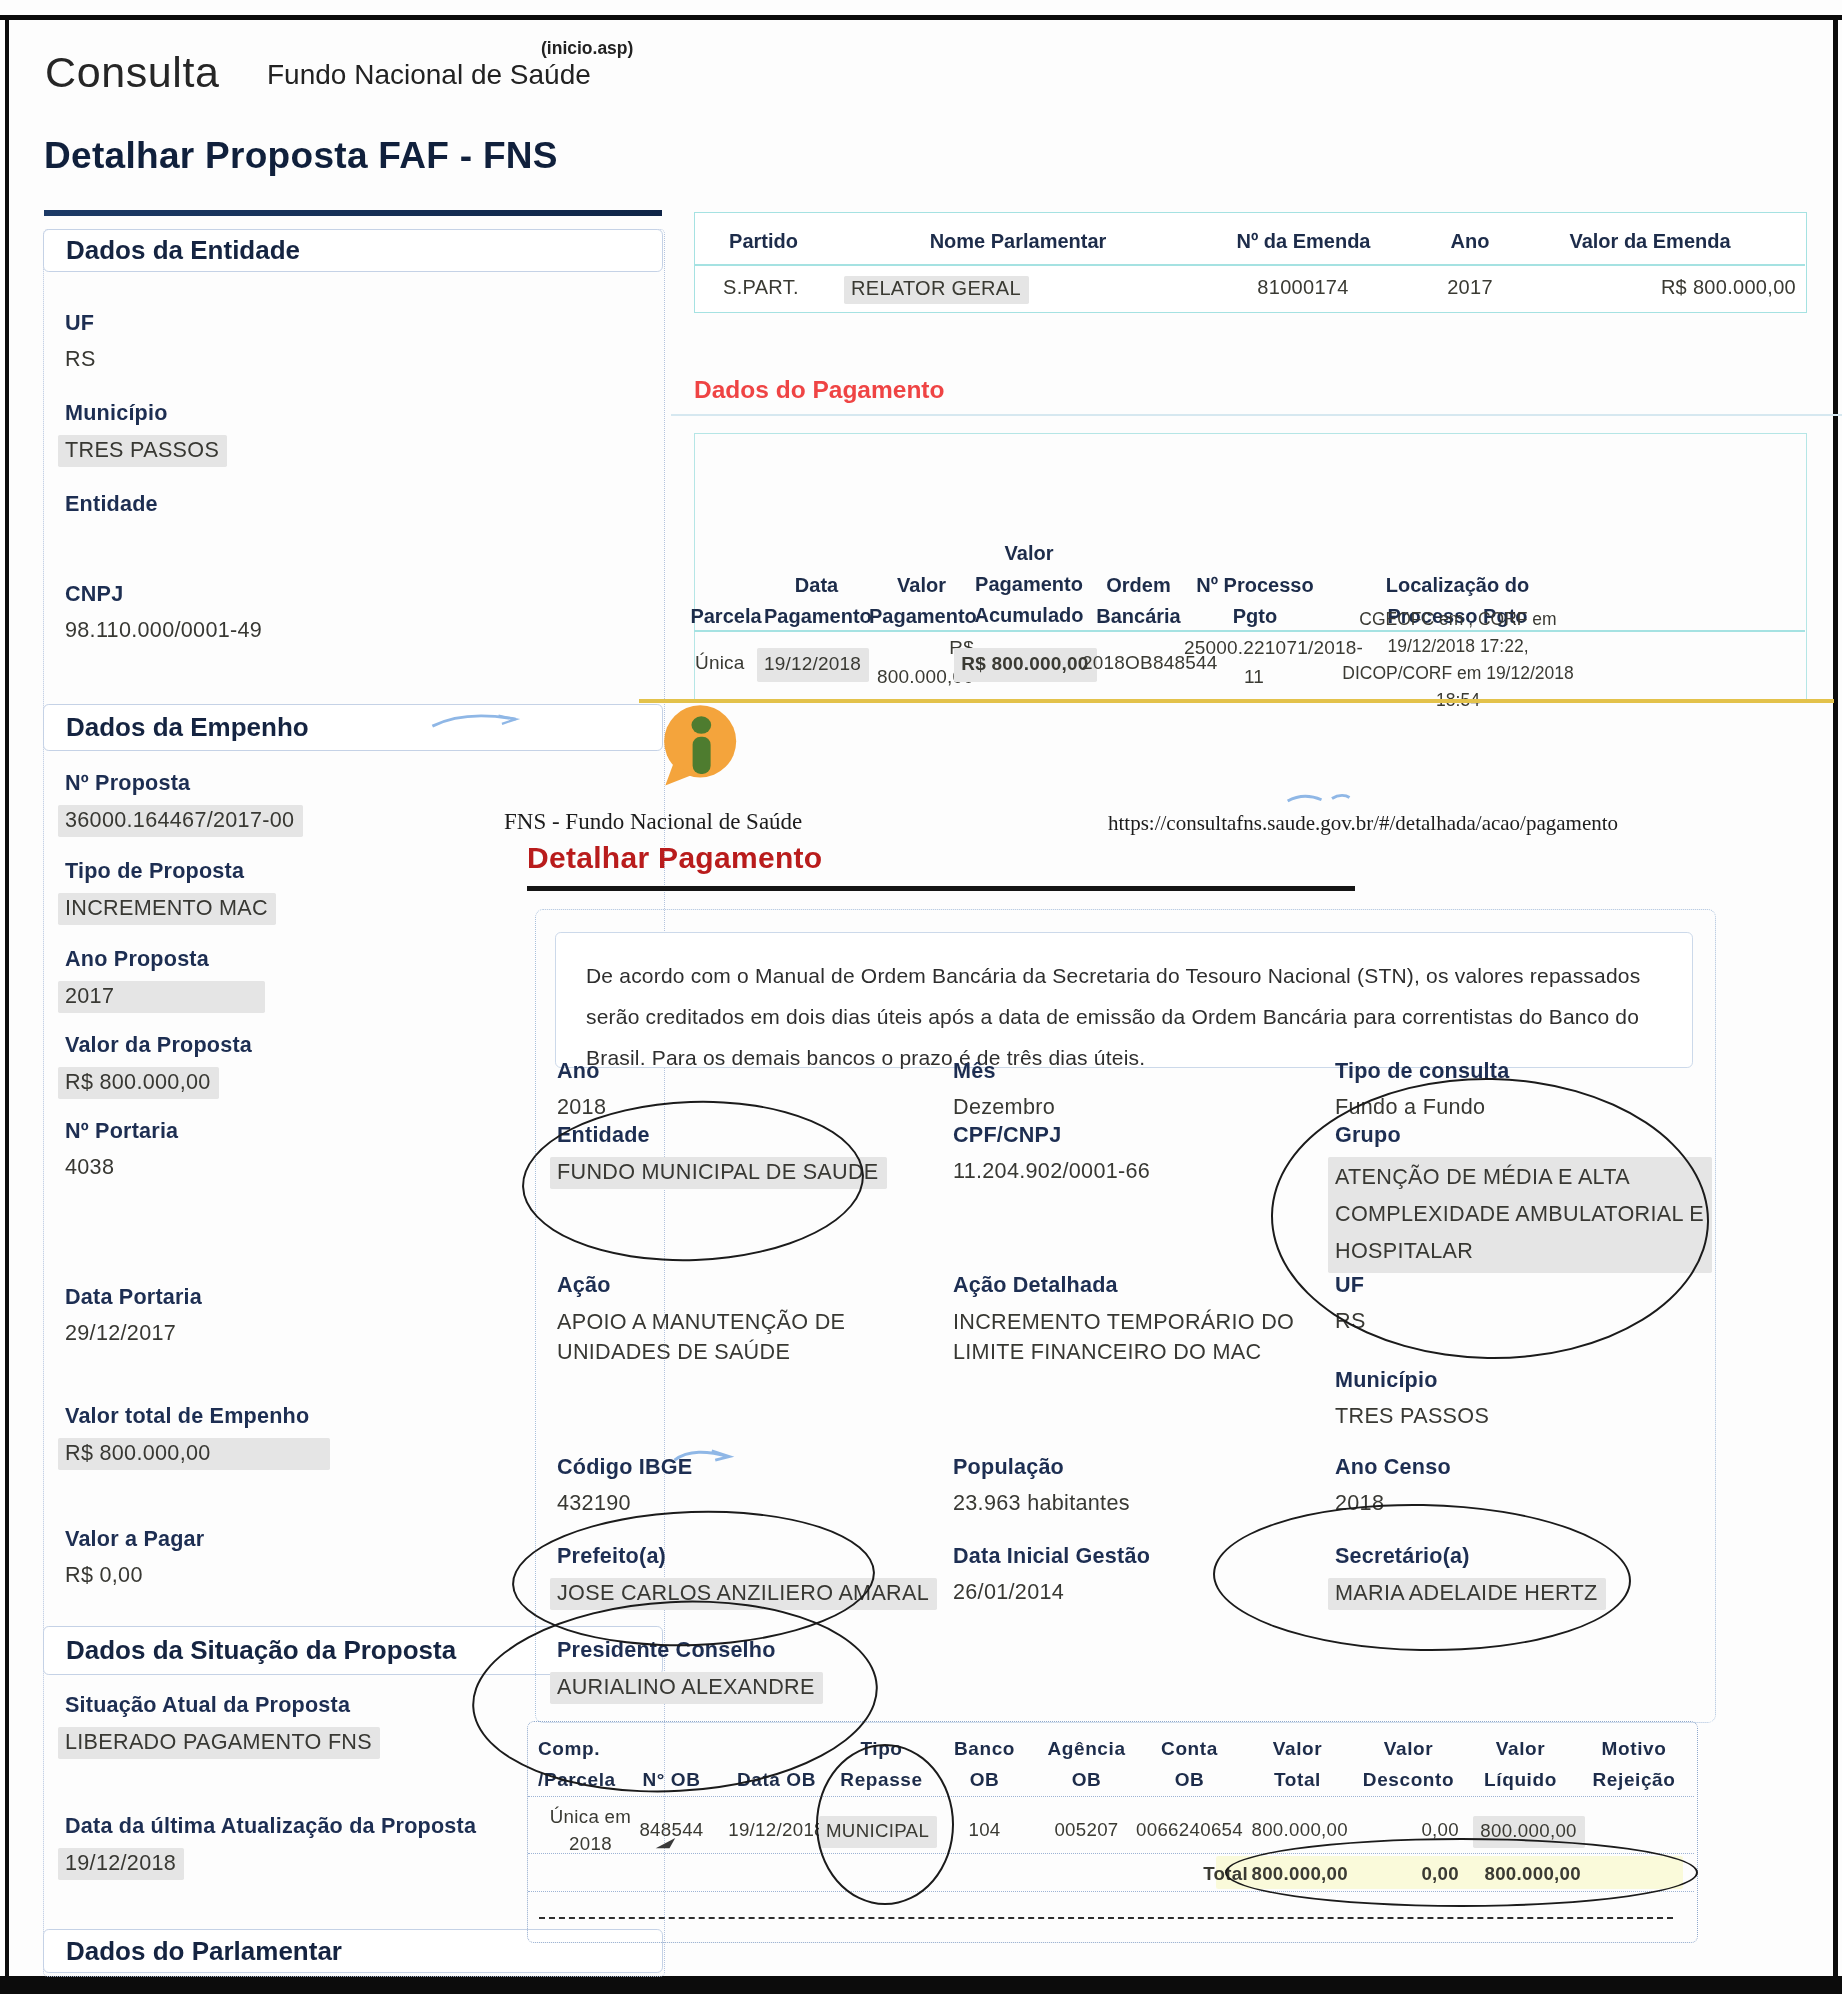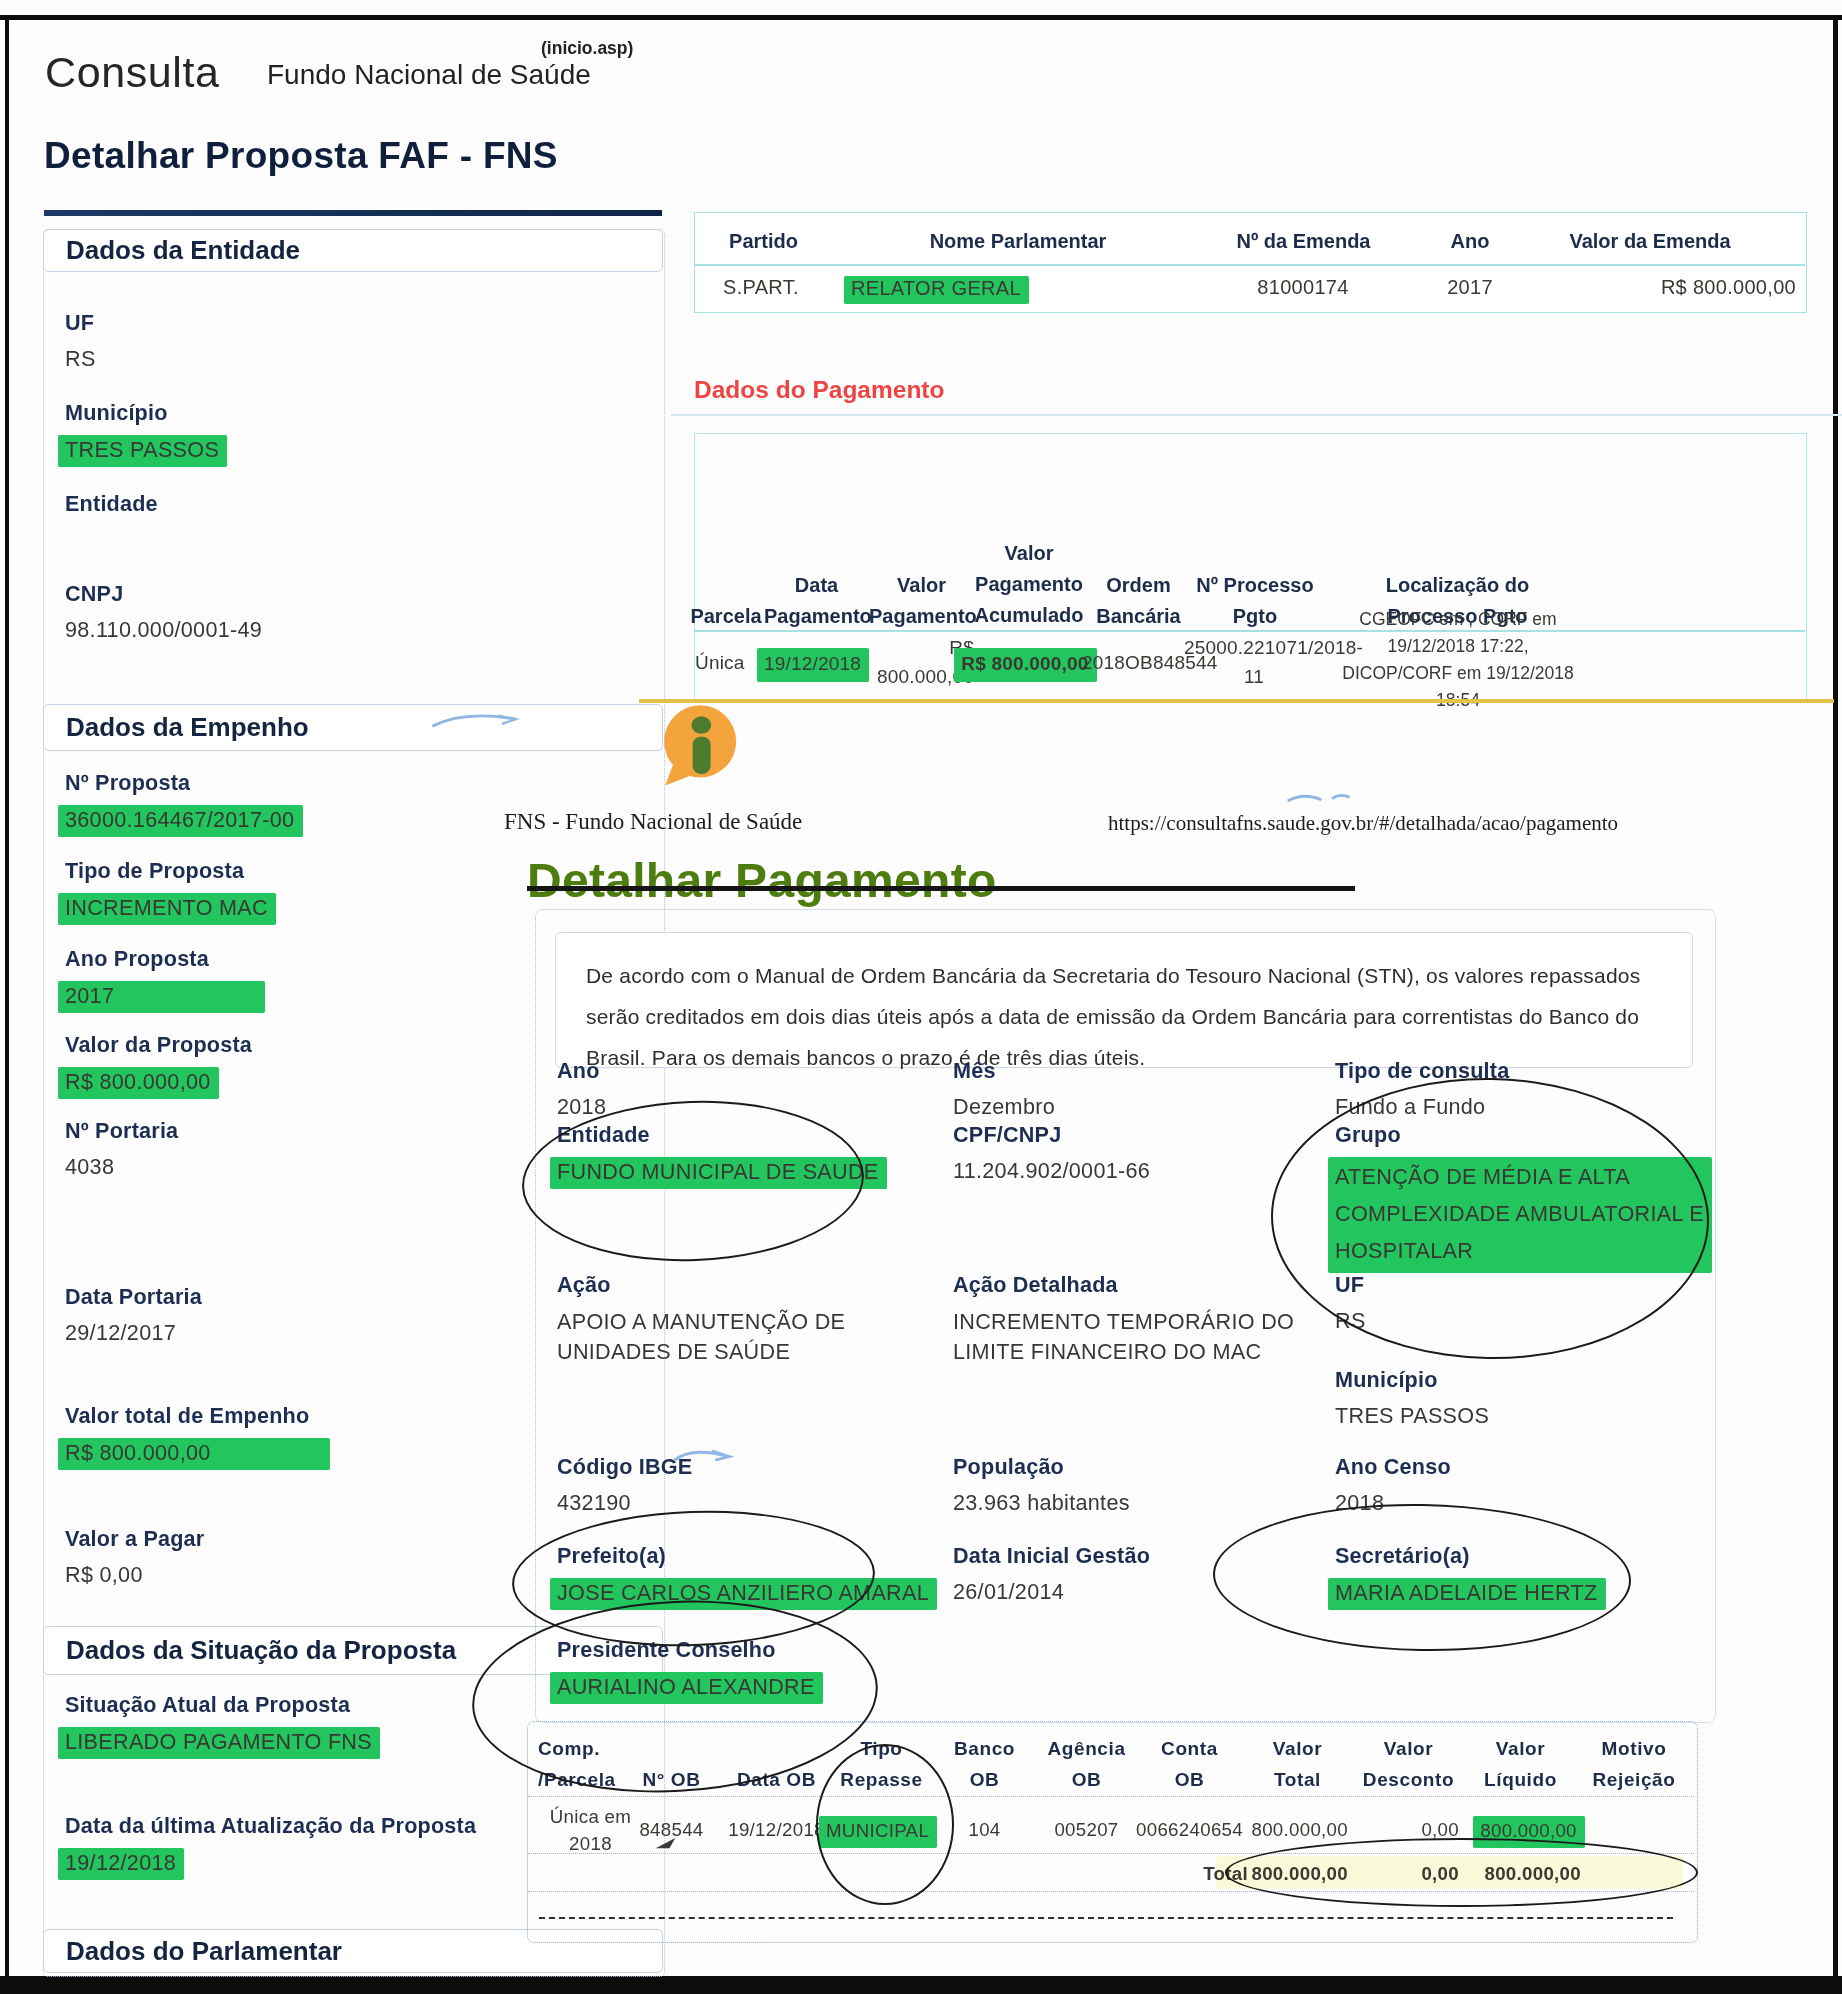--- a/index.html
+++ b/index.html
@@ -15,33 +15,33 @@
   
   .brand{font-size:43px;color:#262626;letter-spacing:0.6px;}
   .brand-org{font-size:28px;font-weight:normal;color:#222;}
   .brand-sup{font-size:17.5px;font-weight:bold;color:#222;}
   .h1{font-size:37px;font-weight:bold;color:#10203c;letter-spacing:0.3px;}
   .rule-blue{background:linear-gradient(90deg,#1c3a66,#0f2547);}
   .sechead{background:#fff;border:1.2px solid #c5d2e6;border-radius:5.8px;
     font-size:26px;font-weight:bold;color:#152441;display:flex;align-items:center;padding-left:22px;box-sizing:border-box;}
   .lbl{font-size:21.6px;font-weight:bold;color:#1d2e52;line-height:28px;letter-spacing:0.2px;}
   .val{font-size:21.6px;color:#383833;line-height:27px;letter-spacing:0.3px;margin-top:8.2px;}
-  .hl{background:#22c55e;display:inline-block;padding:1.2px 8.2px 3.5px 7px;margin-left:-7px;border-radius:1.7px;}
+  .hl{background:#e5e5e5;display:inline-block;padding:1.2px 8.2px 3.5px 7px;margin-left:-7px;border-radius:1.7px;}
   
   .leftpanel{border:1.2px dotted #b4c4de;border-radius:4.7px;background:transparent;}
   
   .t1box{border:1.7px solid #a5e2e2;background:#fff;}
   .t1sep{background:#a5e2e2;}
   .th1{font-size:20px;font-weight:bold;color:#1d2c4a;text-align:center;}
   .td1{font-size:20px;color:#3a3a33;letter-spacing:0.3px;}
   .th2{font-size:20px;font-weight:bold;color:#1d2c4a;text-align:center;line-height:31px;}
   .td2{font-size:19px;color:#3a3a33;text-align:center;line-height:29px;letter-spacing:0.2px;}
   
   .serif{font-family:"Liberation Serif","DejaVu Serif",serif;}
-  .h2t{font-size:48px;font-weight:bold;color:#4d7c0f;letter-spacing:0.3px;margin-top:12px;}
+  .h2t{font-size:30px;font-weight:bold;color:#b91c1c;letter-spacing:0.3px;}
   .rule-black{background:#151515;}
   .mainbox{border:1.2px dotted #a9c0dc;border-radius:8.2px;}
   .infobox{border:1.2px solid #ccd9ea;border-radius:5.8px;background:#fff;
     font-size:21px;color:#2e2e2e;line-height:41px;padding:22px 30px;box-sizing:border-box;letter-spacing:0.2px;}
   .t3box{border:1.7px dotted #8fa8cc;border-radius:7px;background:transparent;}
   .t3sep{border-top:1.2px dotted #9db3d4;}
   .th3{font-size:19px;font-weight:bold;color:#1d2c4a;text-align:center;line-height:31px;letter-spacing:0.6px;}
   .td3{font-size:18.7px;color:#3a3a33;text-align:center;line-height:27px;letter-spacing:0.3px;}
   .dashline{border-top:2.9px dashed #2e2e2e;}
   .ellipse{border:2px solid #1b1b1b;border-radius:50%;background:transparent;}

